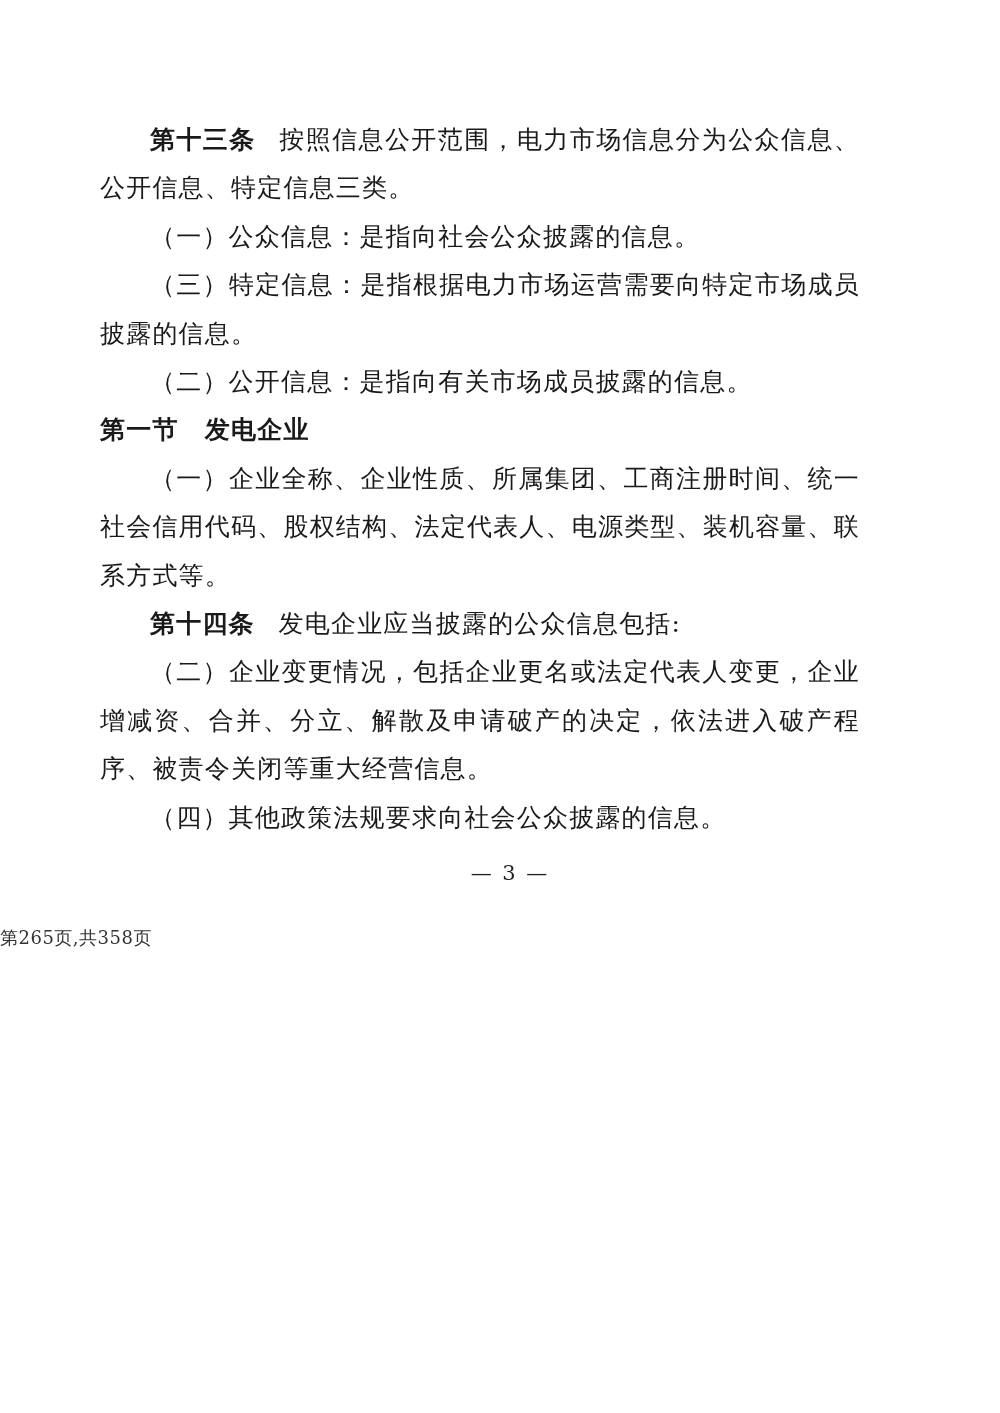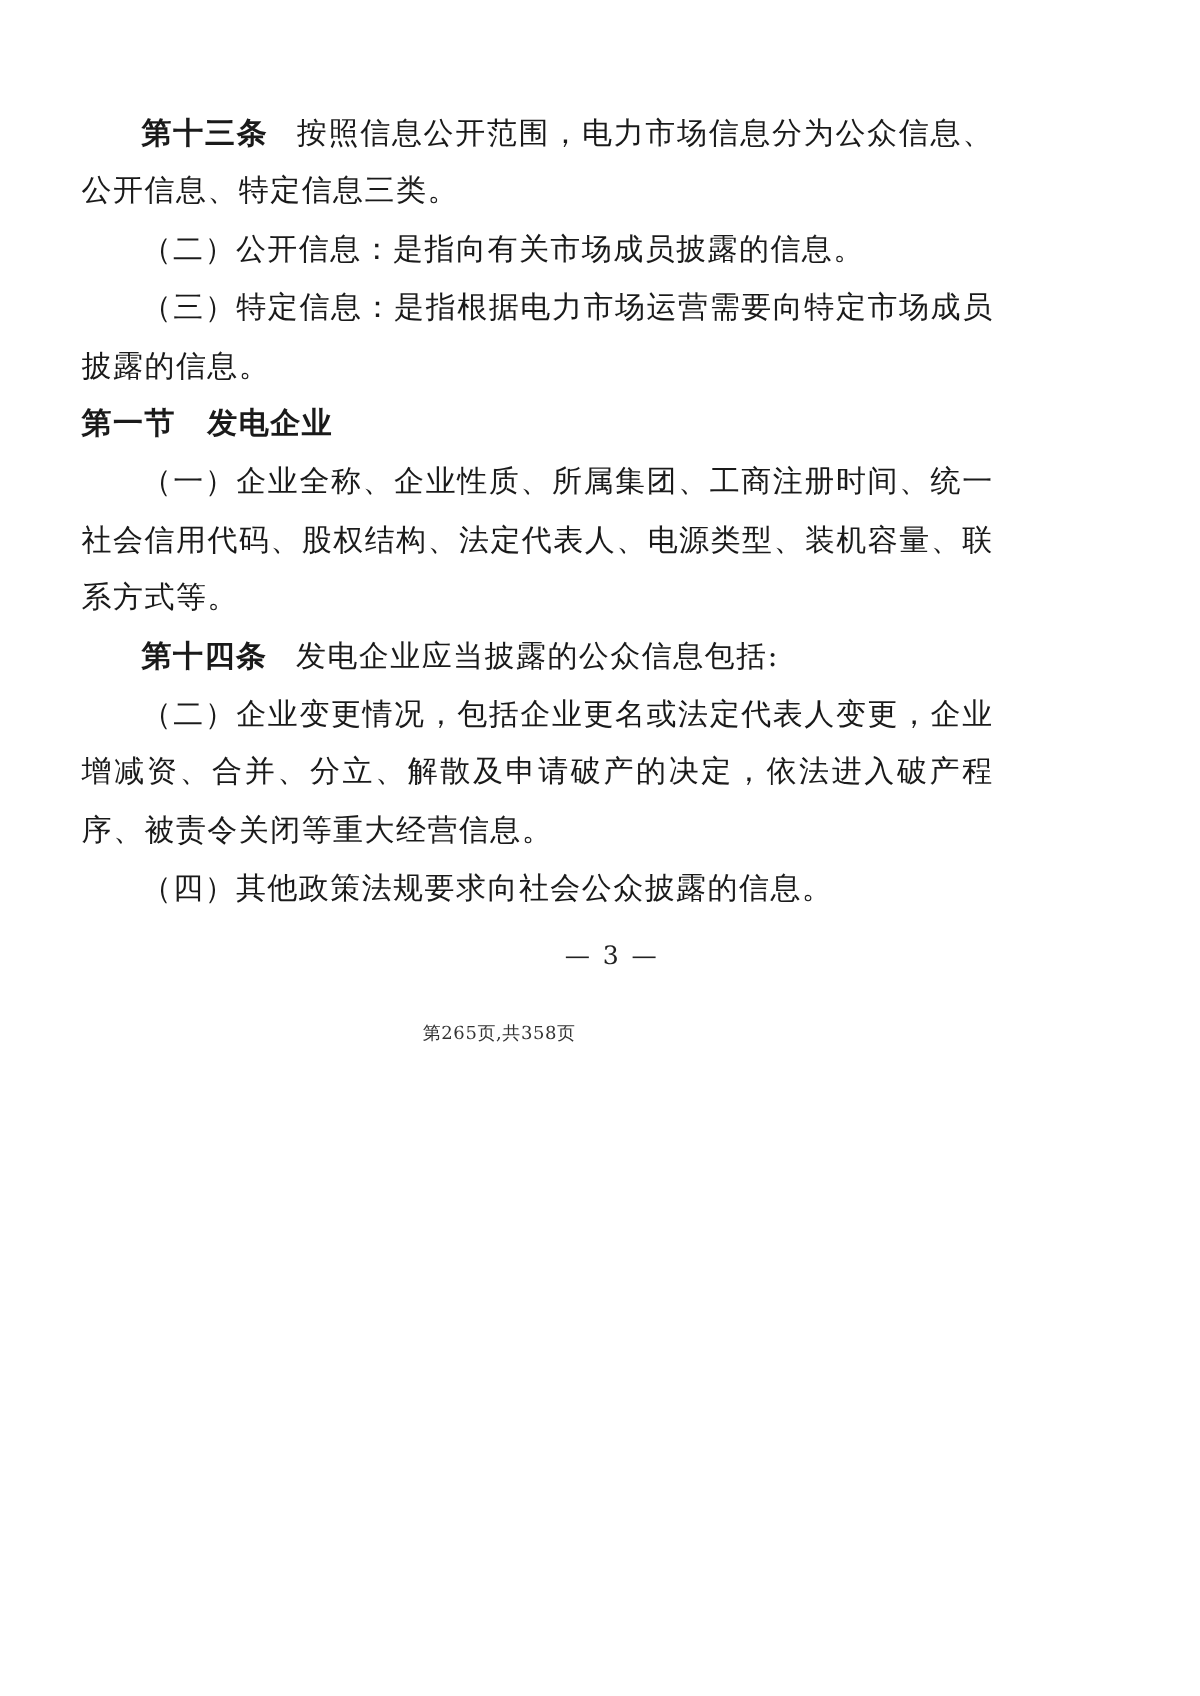--- a/index.html
+++ b/index.html
@@ -15,22 +15,22 @@
     color: #1a1a1a;
   }
   .page {
     position: relative;
     width: 1000px;
     height: 1413px;
     background: #ffffff;
   }
   .content {
     width: 760px;
-    margin-left: 68px;
-    padding-top: 87px;
+    margin-left: 100px;
+    padding-top: 116px;
   }
   .para {
     margin: 0;
     font-size: 25px;
     line-height: 48.4px;
     letter-spacing: 1.2px;
     text-align: justify;
     text-indent: 2em;
   }
   .article-num {
@@ -50,37 +50,37 @@
     margin: 18px 0 0 130px;
     text-align: center;
     font-size: 21px;
     line-height: 26px;
     letter-spacing: 2px;
     color: #222222;
   }
   .pdf-footer {
     width: 832px;
     margin-top: 40px;
-    text-align: center;
-    font-size: 15px;
+    font-size: 18px;
     line-height: 24px;
     letter-spacing: 0.5px;
     color: #333333;
   }
 </style>
 </head>
 <body>
 
 <div class="page">
   <div class="content">
 
     <p class="para"><span class="article-num">第十三条</span><span>按照信息公开范围，电力市场信息分为公众信息、公开信息、特定信息三类。</span></p>
 
+    <p class="para">（一）公众信息：是指向社会公众披露的信息。</p>
+    <p class="para">（三）特定信息：是指根据电力市场运营需要向特定市场成员披露的信息。</p>
     <p class="para">（二）公开信息：是指向有关市场成员披露的信息。</p>
-    <p class="para">（三）特定信息：是指根据电力市场运营需要向特定市场成员披露的信息。</p>
 
     <h2 class="section-heading">第一节　发电企业</h2>
 
     <p class="para">（一）企业全称、企业性质、所属集团、工商注册时间、统一社会信用代码、股权结构、法定代表人、电源类型、装机容量、联系方式等。</p>
 
     <p class="para"><span class="article-num">第十四条</span><span>发电企业应当披露的公众信息包括:</span></p>
     <p class="para">（二）企业变更情况，包括企业更名或法定代表人变更，企业增减资、合并、分立、解散及申请破产的决定，依法进入破产程序、被责令关闭等重大经营信息。</p>
     <p class="para">（四）其他政策法规要求向社会公众披露的信息。</p>
 
 

